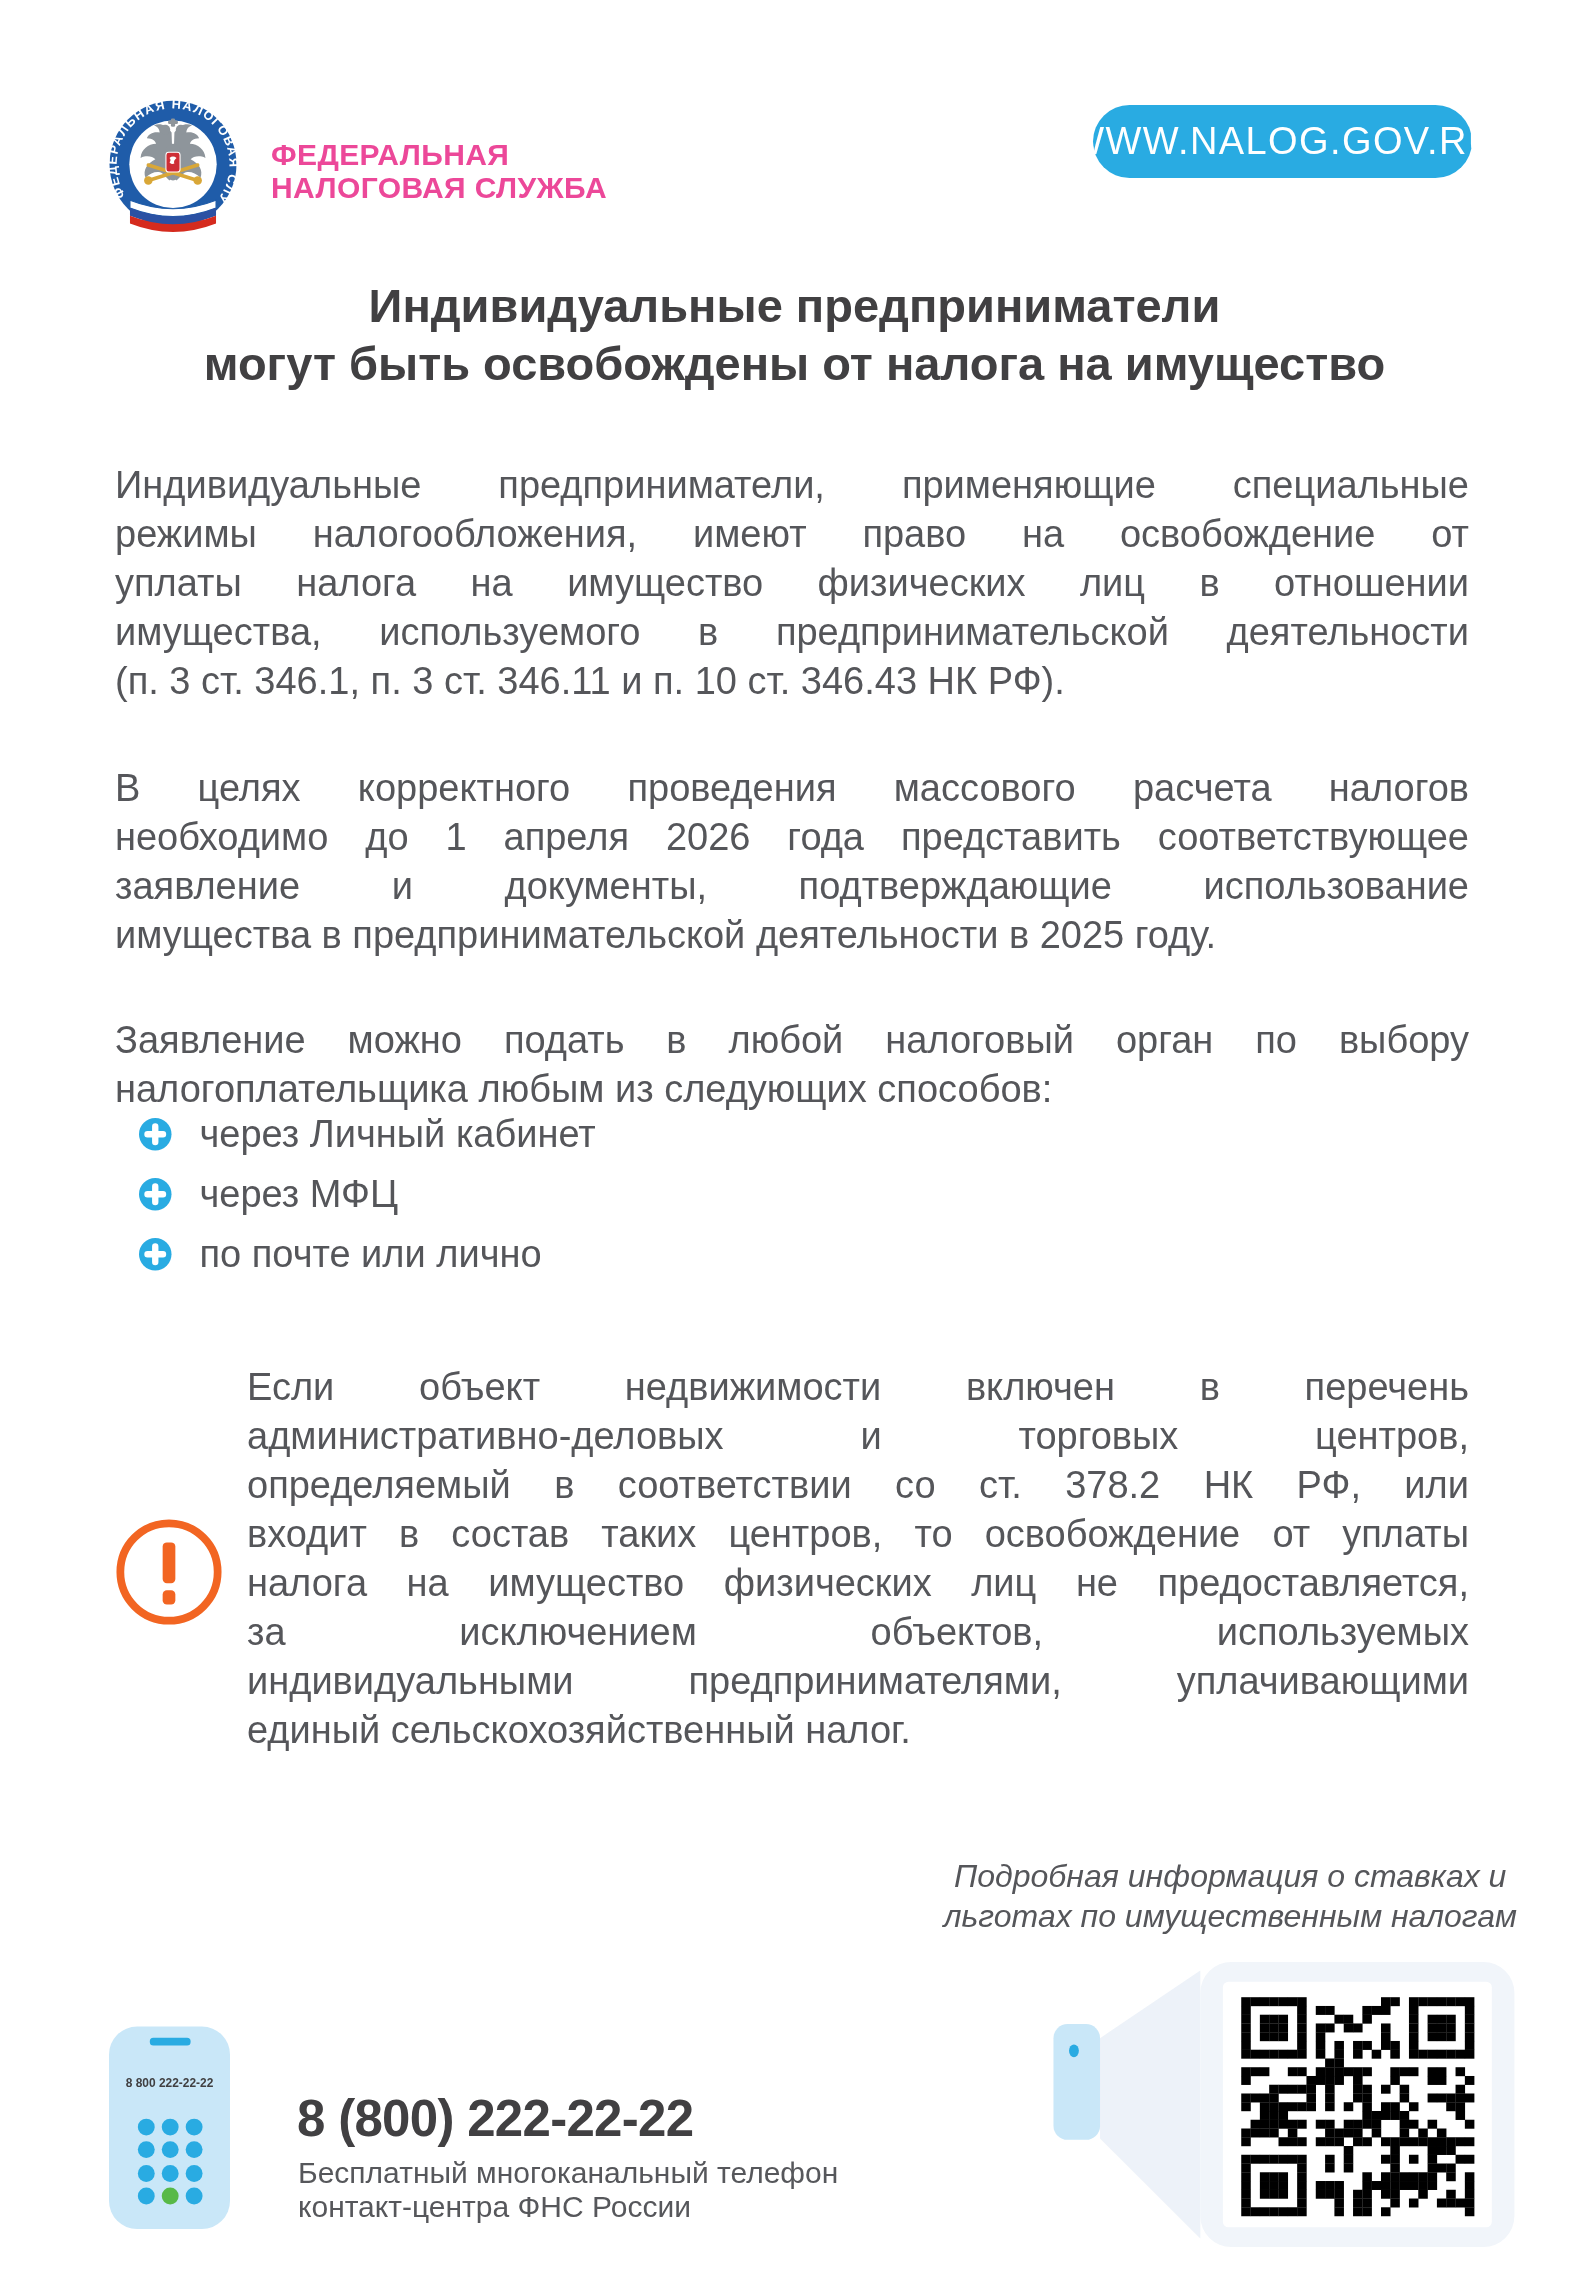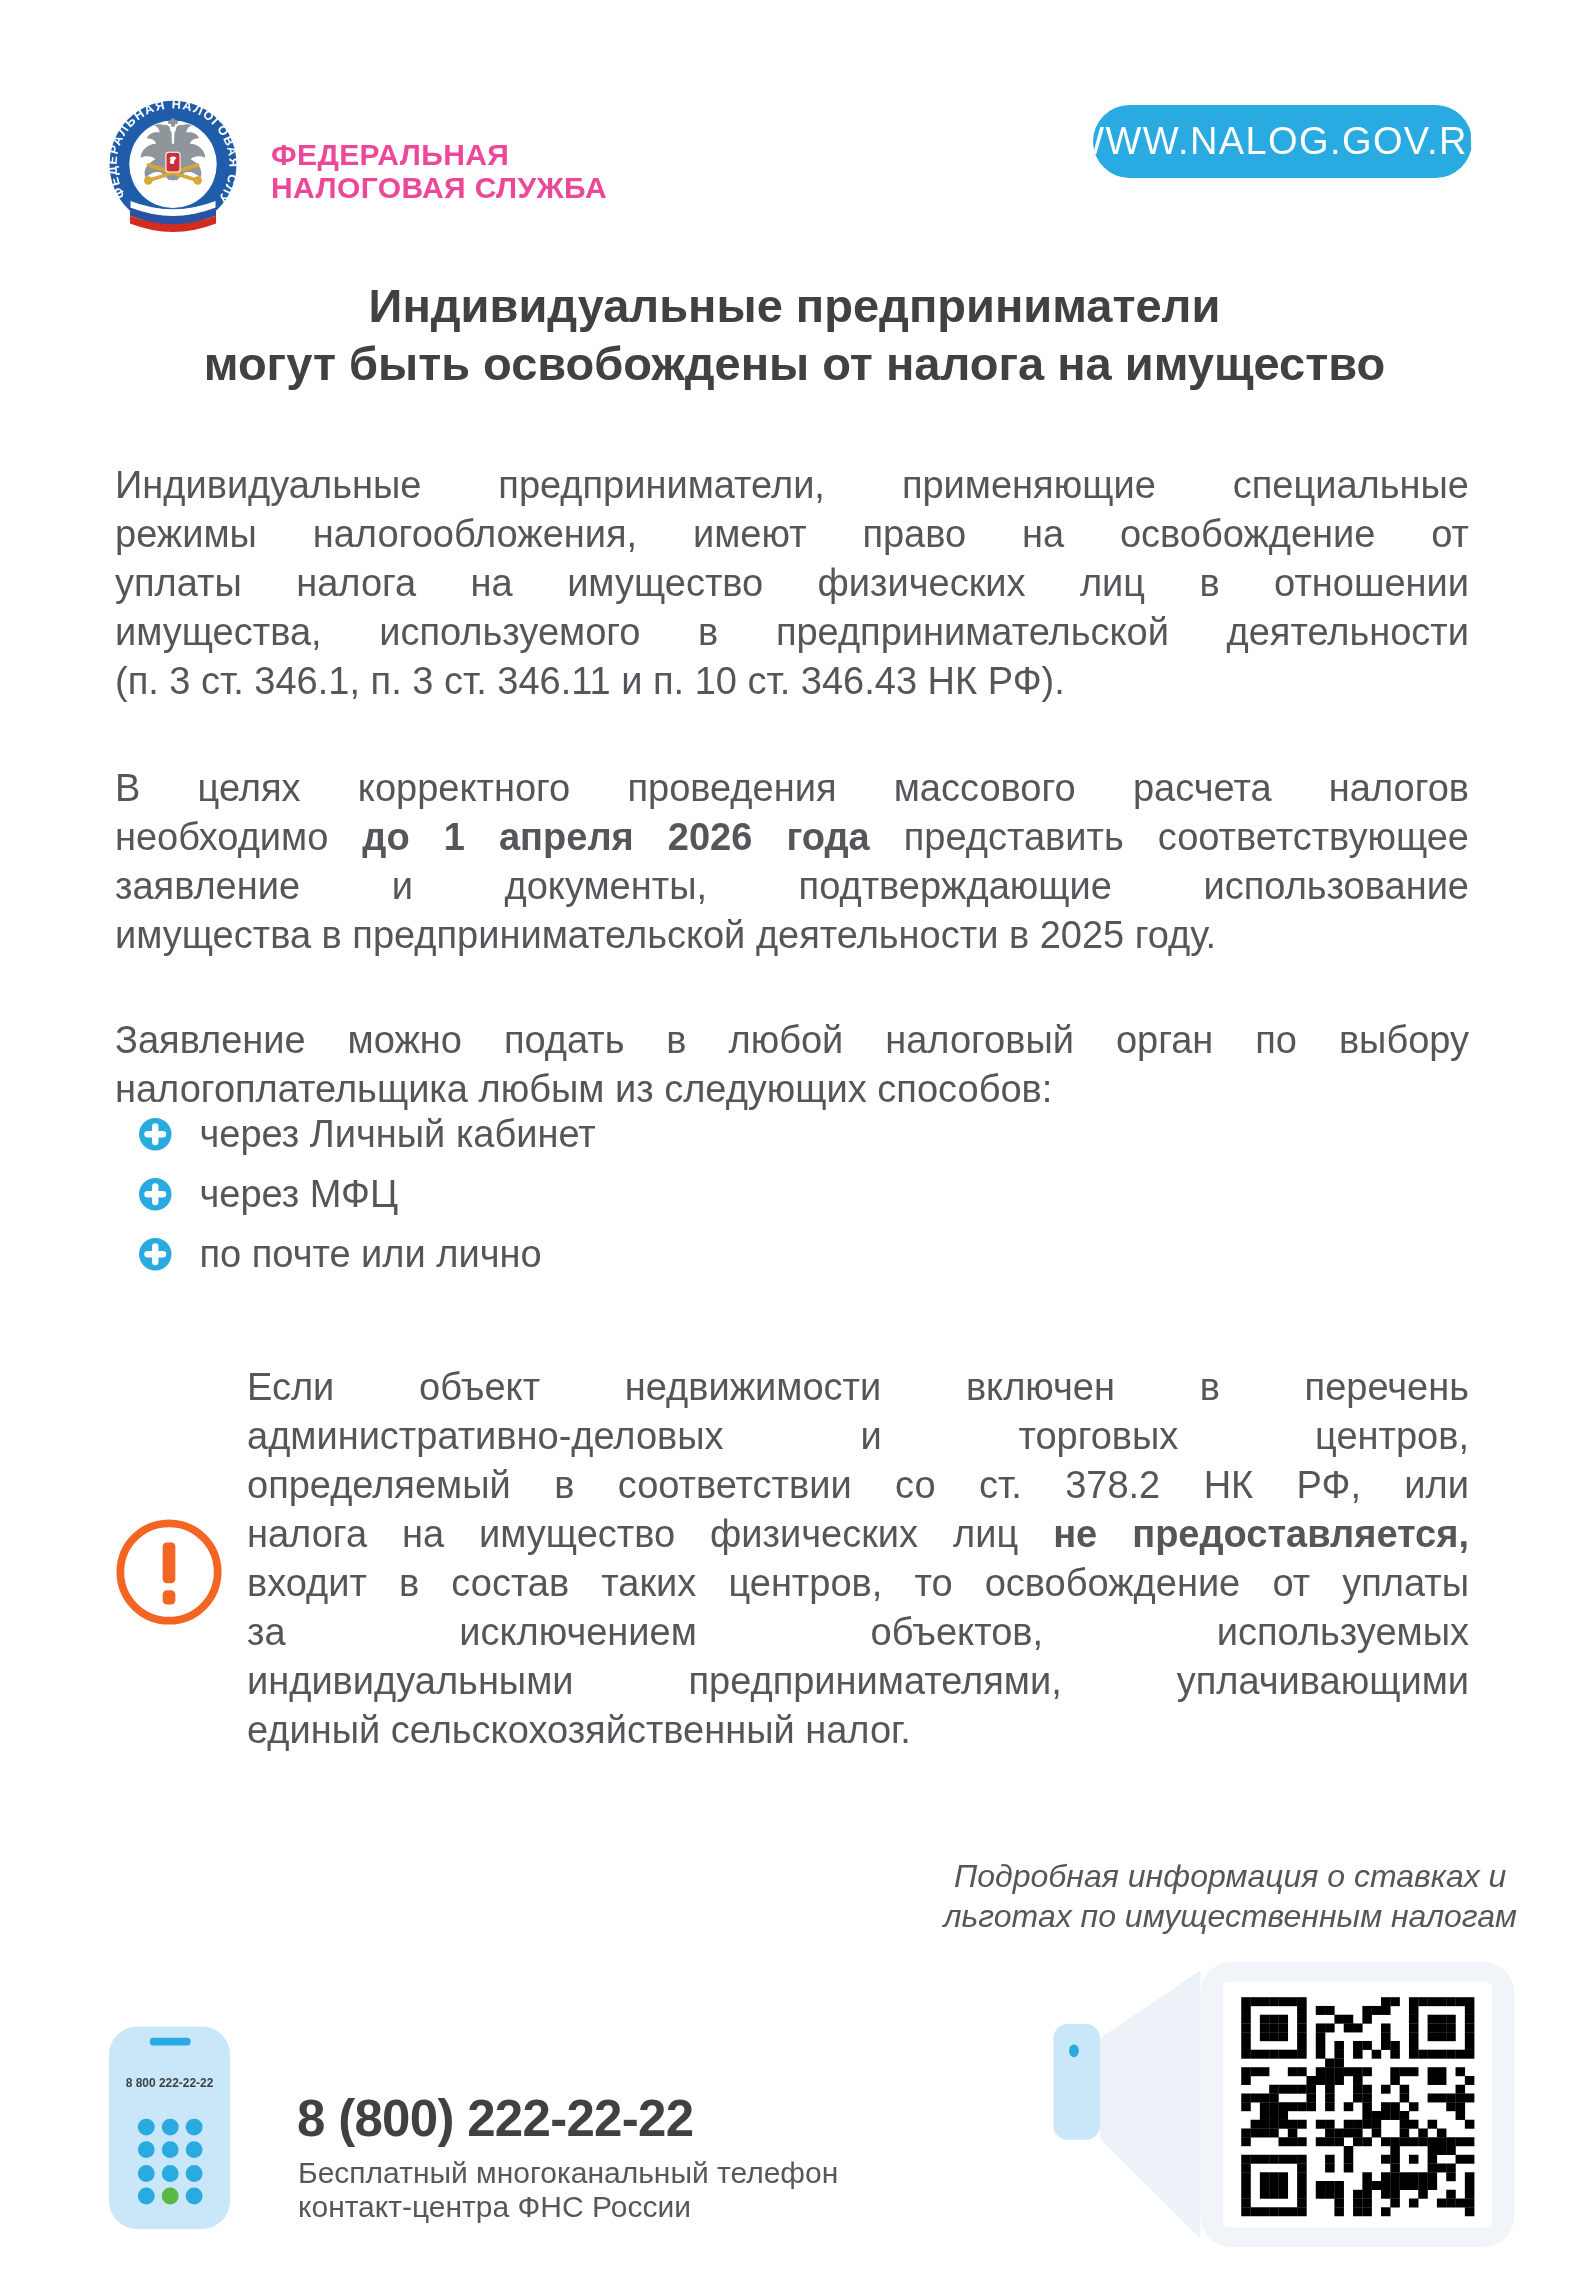--- a/index.html
+++ b/index.html
@@ -21,21 +21,21 @@
   }
   
   .title{
     position:absolute; left:0; top:277px; width:1589px; text-align:center;
     font-weight:bold; font-size:47px; line-height:58px; color:var(--text-dark,#414042);
   }
   
   .para{position:absolute; left:115px; width:1354px; font-size:38px; color:var(--text-body,#55565A);}
   .para .jline{height:49px; line-height:49px; text-align:justify; text-align-last:justify; white-space:nowrap;}
   .para .jline.last{text-align-last:left;}
-  .jline .b{font-weight:bold;margin-top:48px;}
+  .jline .b{font-weight:normal;margin-top:48px;}
   .p1{top:461px;}
   .p2{top:764px;}
   .p3{top:1016px;}
   
   .method-row{position:absolute; left:139px; height:49px; display:flex; align-items:center; gap:28px; font-size:38px;}
   .method-row .plus-ico{width:32.5px; height:32.5px; flex:0 0 32.5px;}
   
   .warning-icon{position:absolute; left:114px; top:1517px; width:110px; height:110px;}
   .warning-text{position:absolute; left:247px; top:1363px; width:1222px; font-size:38px;}
   .warning-text .jline{height:49px; line-height:49px; text-align:justify; text-align-last:justify; white-space:nowrap;}
@@ -152,22 +152,22 @@
 
   <svg class="warning-icon" viewBox="0 0 156 156">
     <circle cx="78" cy="78" r="69" fill="none" stroke="#F26522" stroke-width="11"></circle>
     <rect x="69" y="36" width="18" height="58" rx="6" fill="#F26522"></rect>
     <rect x="69" y="104" width="18" height="20" rx="6" fill="#F26522"></rect>
   </svg>
   <div class="warning-text">
       <div class="jline"><span>Если объект недвижимости включен в перечень</span></div>
       <div class="jline"><span>административно-деловых и торговых центров,</span></div>
       <div class="jline"><span>определяемый в соответствии со ст. 378.2 НК РФ, или</span></div>
+      <div class="jline"><span>входит в состав таких центров, то освобождение от уплаты</span></div>
       <div class="jline"><span>налога на имущество физических лиц </span><span class="b">не предоставляется,</span></div>
-      <div class="jline"><span>входит в состав таких центров, то освобождение от уплаты</span></div>
       <div class="jline"><span>за исключением объектов, используемых</span></div>
       <div class="jline"><span>индивидуальными предпринимателями, уплачивающими</span></div>
       <div class="jline last"><span>единый сельскохозяйственный налог.</span></div>
     </div>
 
   <div class="qr-note">
     <div>Подробная информация о ставках и</div>
     <div>льготах по имущественным налогам</div>
   </div>
 

